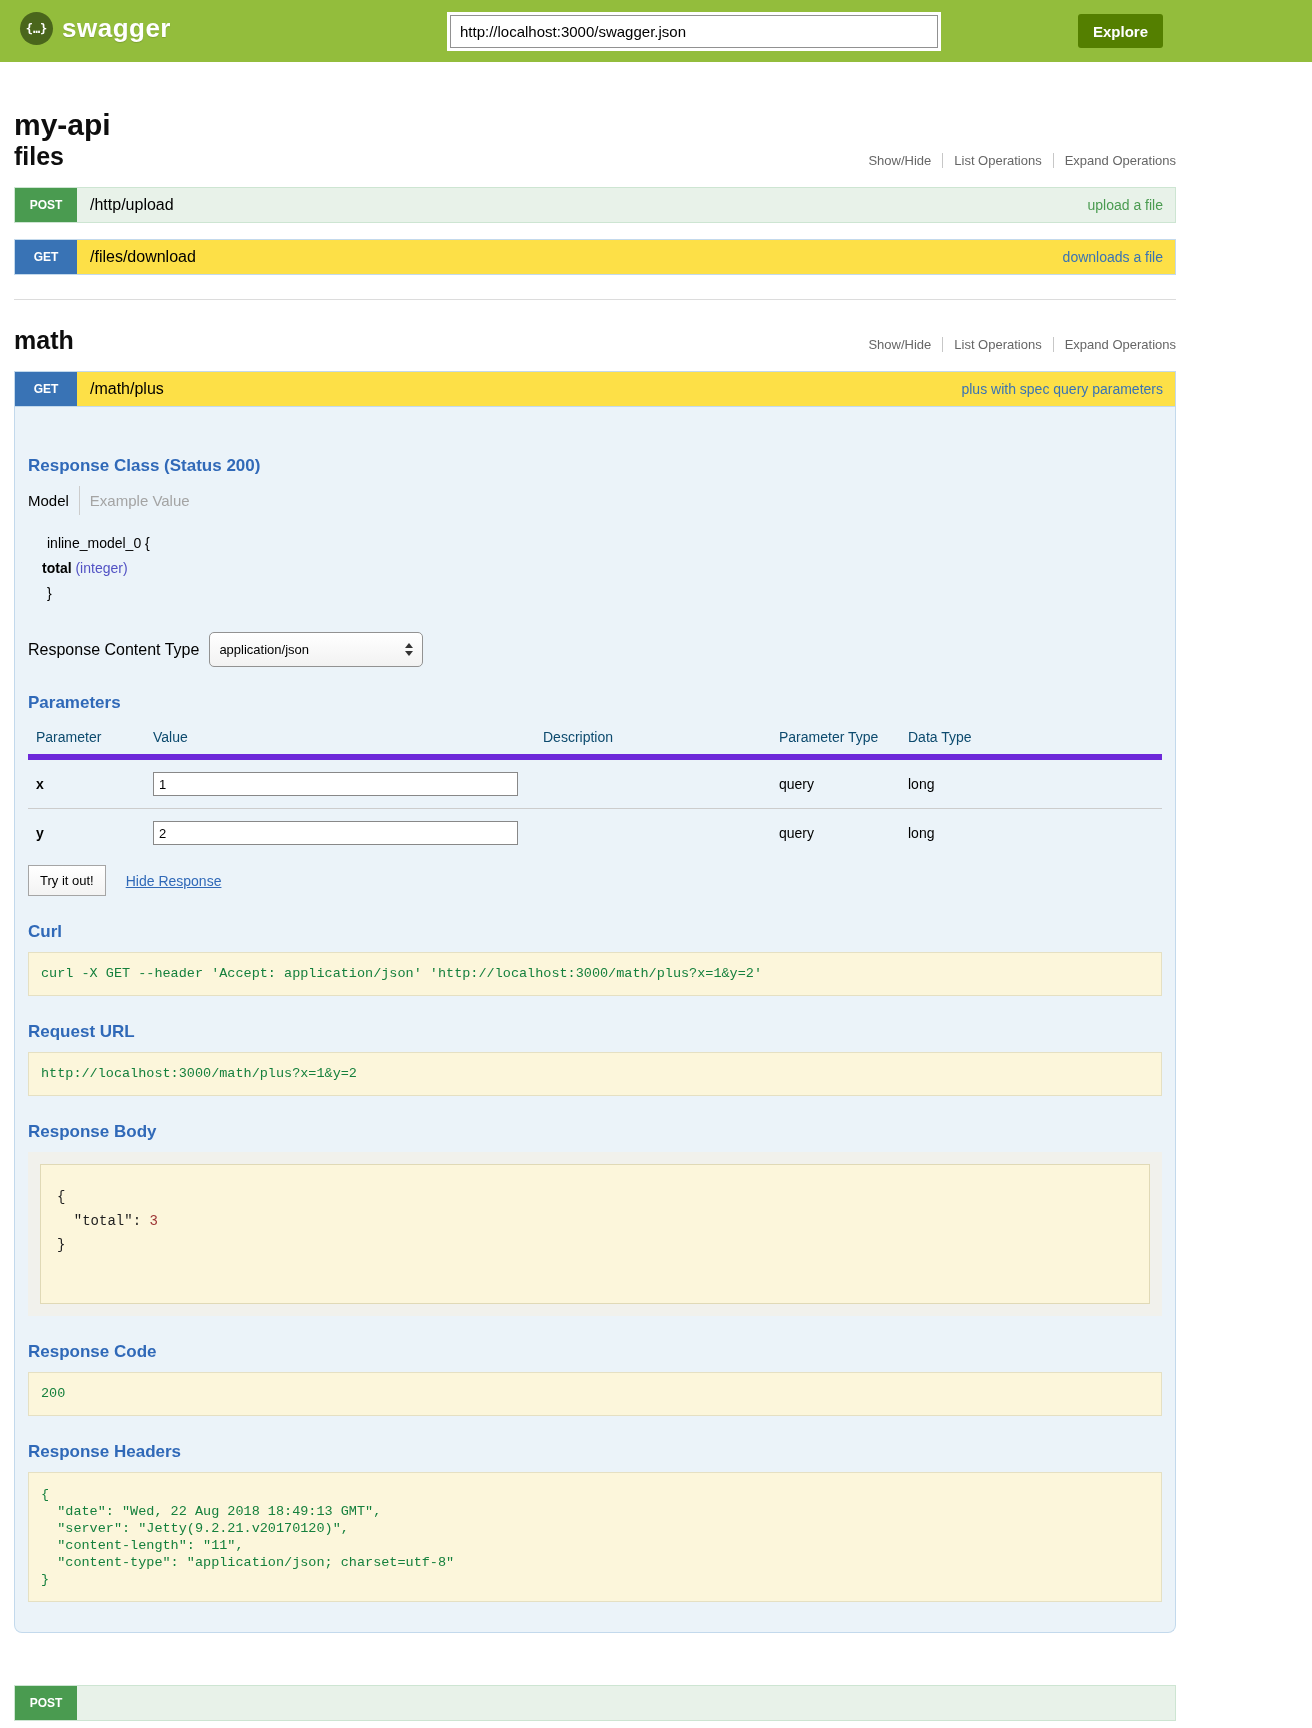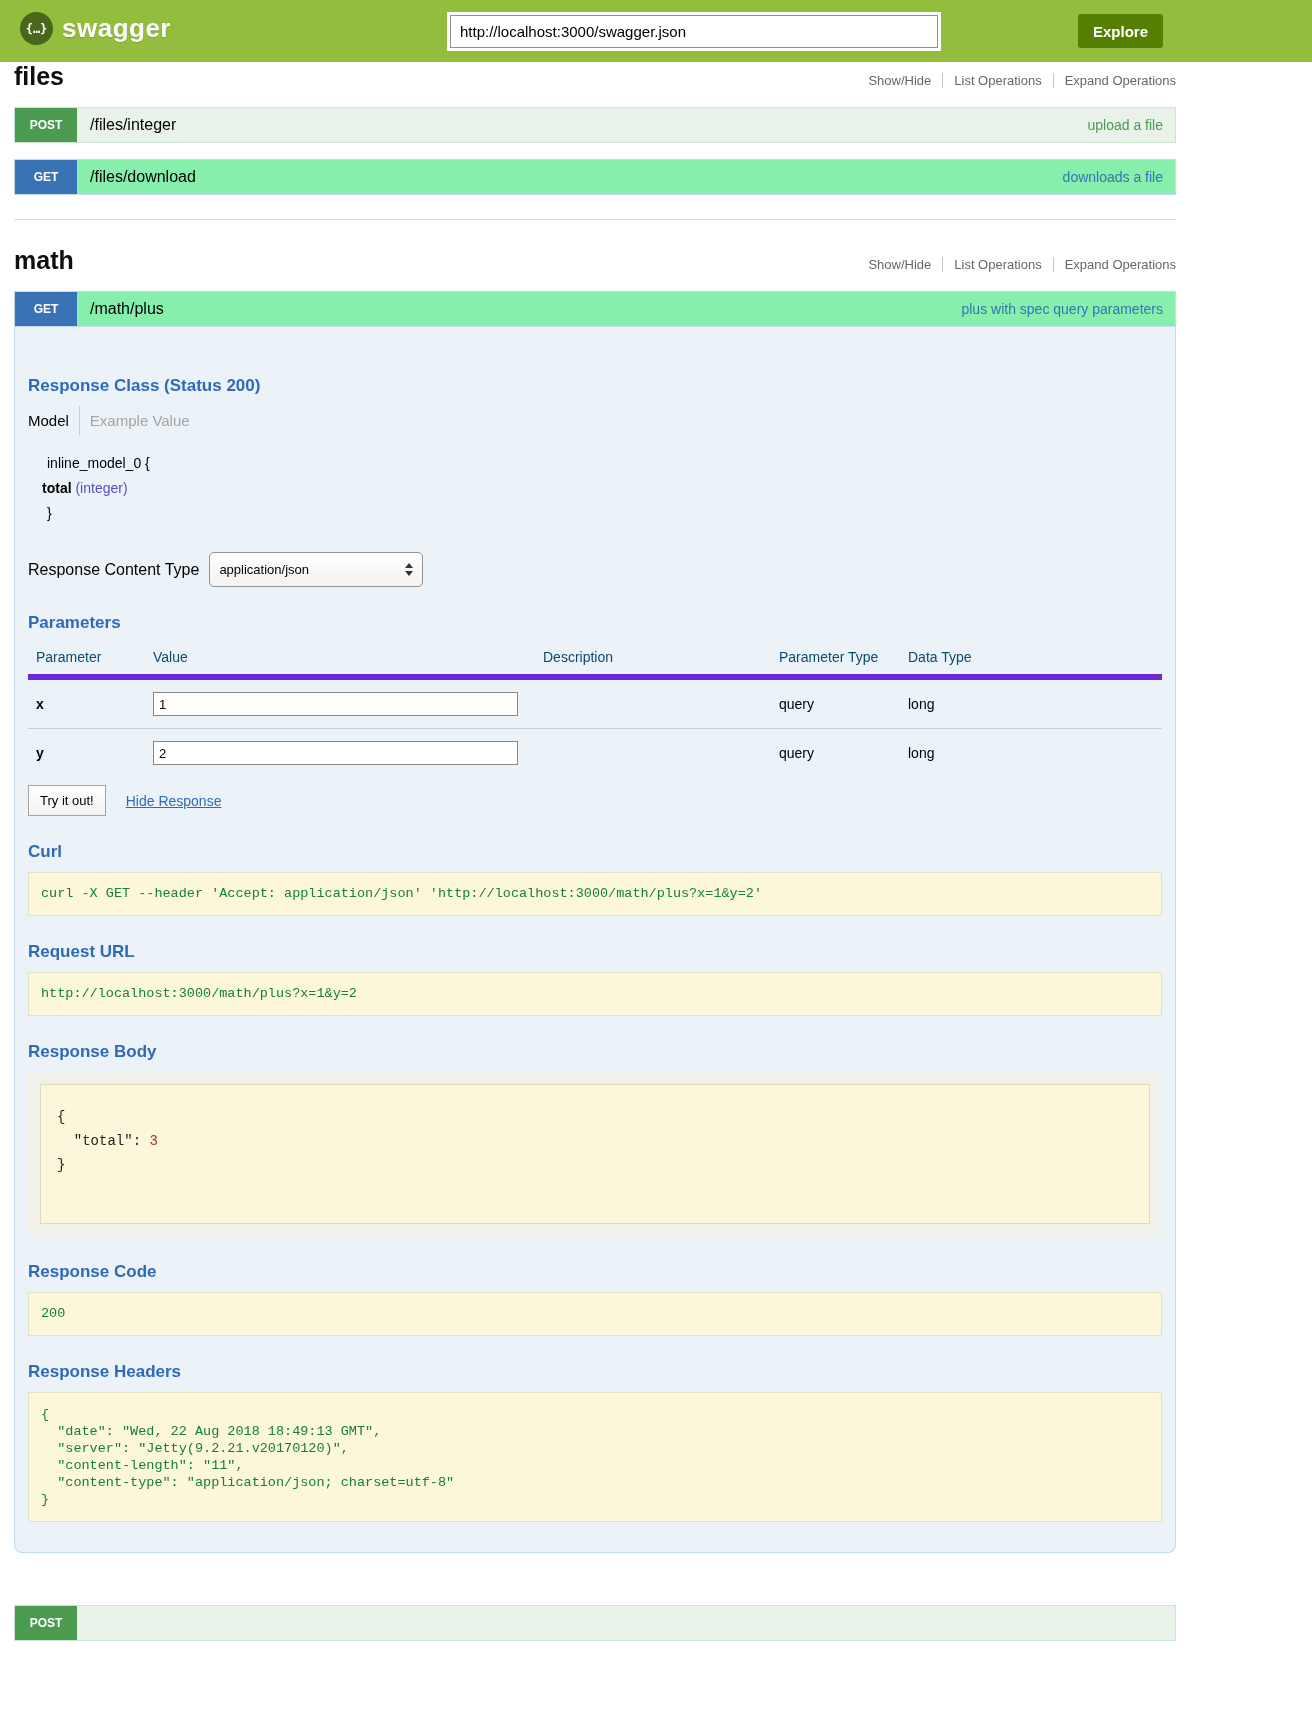--- a/index.html
+++ b/index.html
@@ -36,21 +36,21 @@
 
   
   .endpoint { display:flex; align-items:center; height:36px; margin-top:16px; border:1px solid; }
   .endpoint .badge { align-self:stretch; width:62px; display:flex; align-items:center; justify-content:center;
                      color:#fff; font-size:12px; font-weight:bold; cursor:pointer; }
   .endpoint .path { font-size:16px; color:#000; text-decoration:none; margin-left:13px; cursor:pointer; }
   .endpoint .summary { margin-left:auto; padding-right:12px; font-size:14px; }
   .endpoint.post { background:#e8f2e9; border-color:#cde5d2; }
   .endpoint.post .badge { background:#4a9b50; }
   .endpoint.post .summary { color:#4a9b50; }
-  .endpoint.get { background:#86efac; border-color:#c3d9ec; }
+  .endpoint.get { background:#fde047; border-color:#c3d9ec; }
   .endpoint.get .badge { background:#3973b5; }
   .endpoint.get .summary { color:#3973b5; }
 
   
   .op-content { background:#ebf3f9; border:1px solid #c3d9ec; border-top:none;
                 border-radius:0 0 8px 8px; padding:8px 13px 30px 13px; }
   .op-content h4 { color:#3069b8; font-size:17px; font-weight:bold; margin-top:26px; margin-bottom:10px; }
   .op-content h4.first { margin-top:41px; }
 
   .model-tabs { display:flex; align-items:center; margin:2px 0 16px 0; }
@@ -110,33 +110,34 @@
   <div class="brand">
     <span class="logo">{…}</span>
     <span class="brand-text">swagger</span>
   </div>
   <input class="url-input" value="http://localhost:3000/swagger.json" style="">
   <button class="explore-btn">Explore</button>
 </header>
 
 <div class="wrap">
 
+  <h1 class="api-title">my-api</h1>
 
   <div class="section-head">
     <h2>files</h2>
     <div class="controls">
       <a>Show/Hide</a>
       <a class="sep">List Operations</a>
       <a class="sep">Expand Operations</a>
     </div>
   </div>
 
   <div class="endpoint post">
     <span class="badge">POST</span>
-    <a class="path">/files/integer</a>
+    <a class="path">/http/upload</a>
     <span class="summary">upload a file</span>
   </div>
 
   <div class="endpoint get">
     <span class="badge">GET</span>
     <a class="path">/files/download</a>
     <span class="summary">downloads a file</span>
   </div>
 
   <div class="section-divider"></div>

